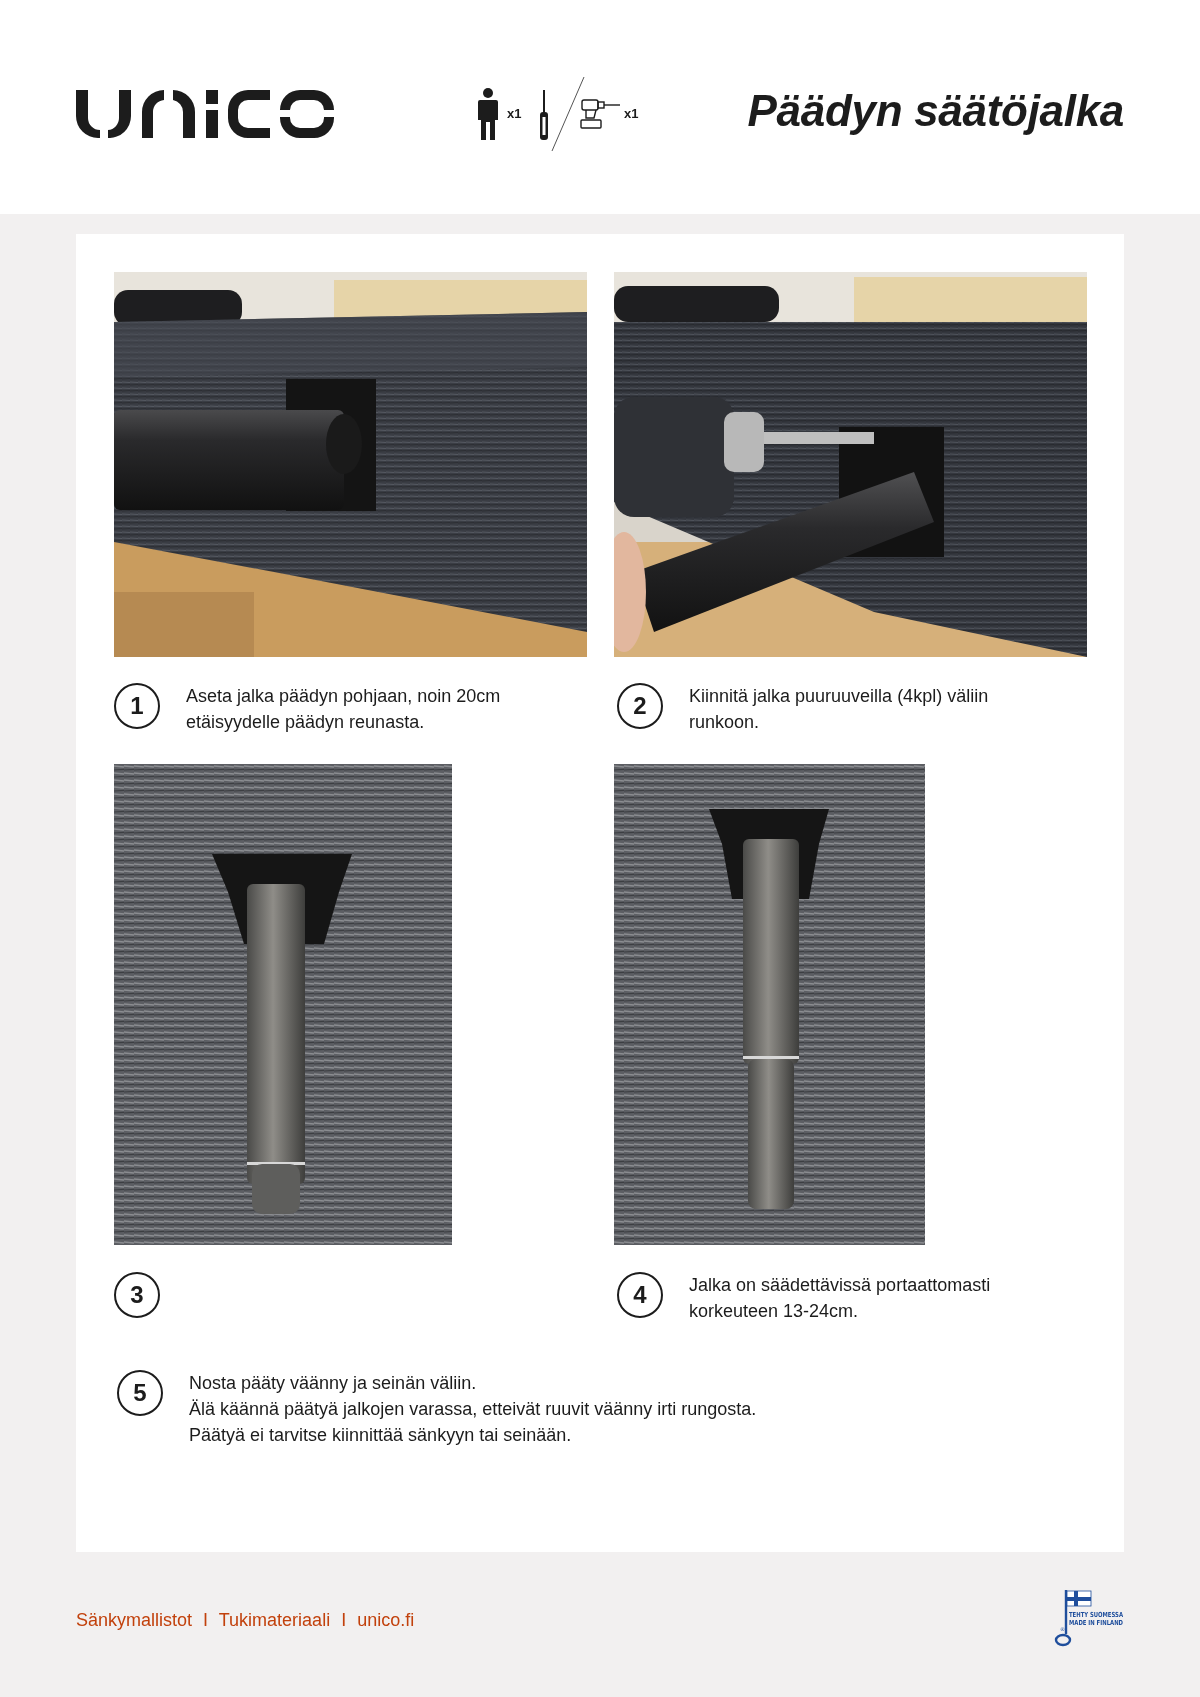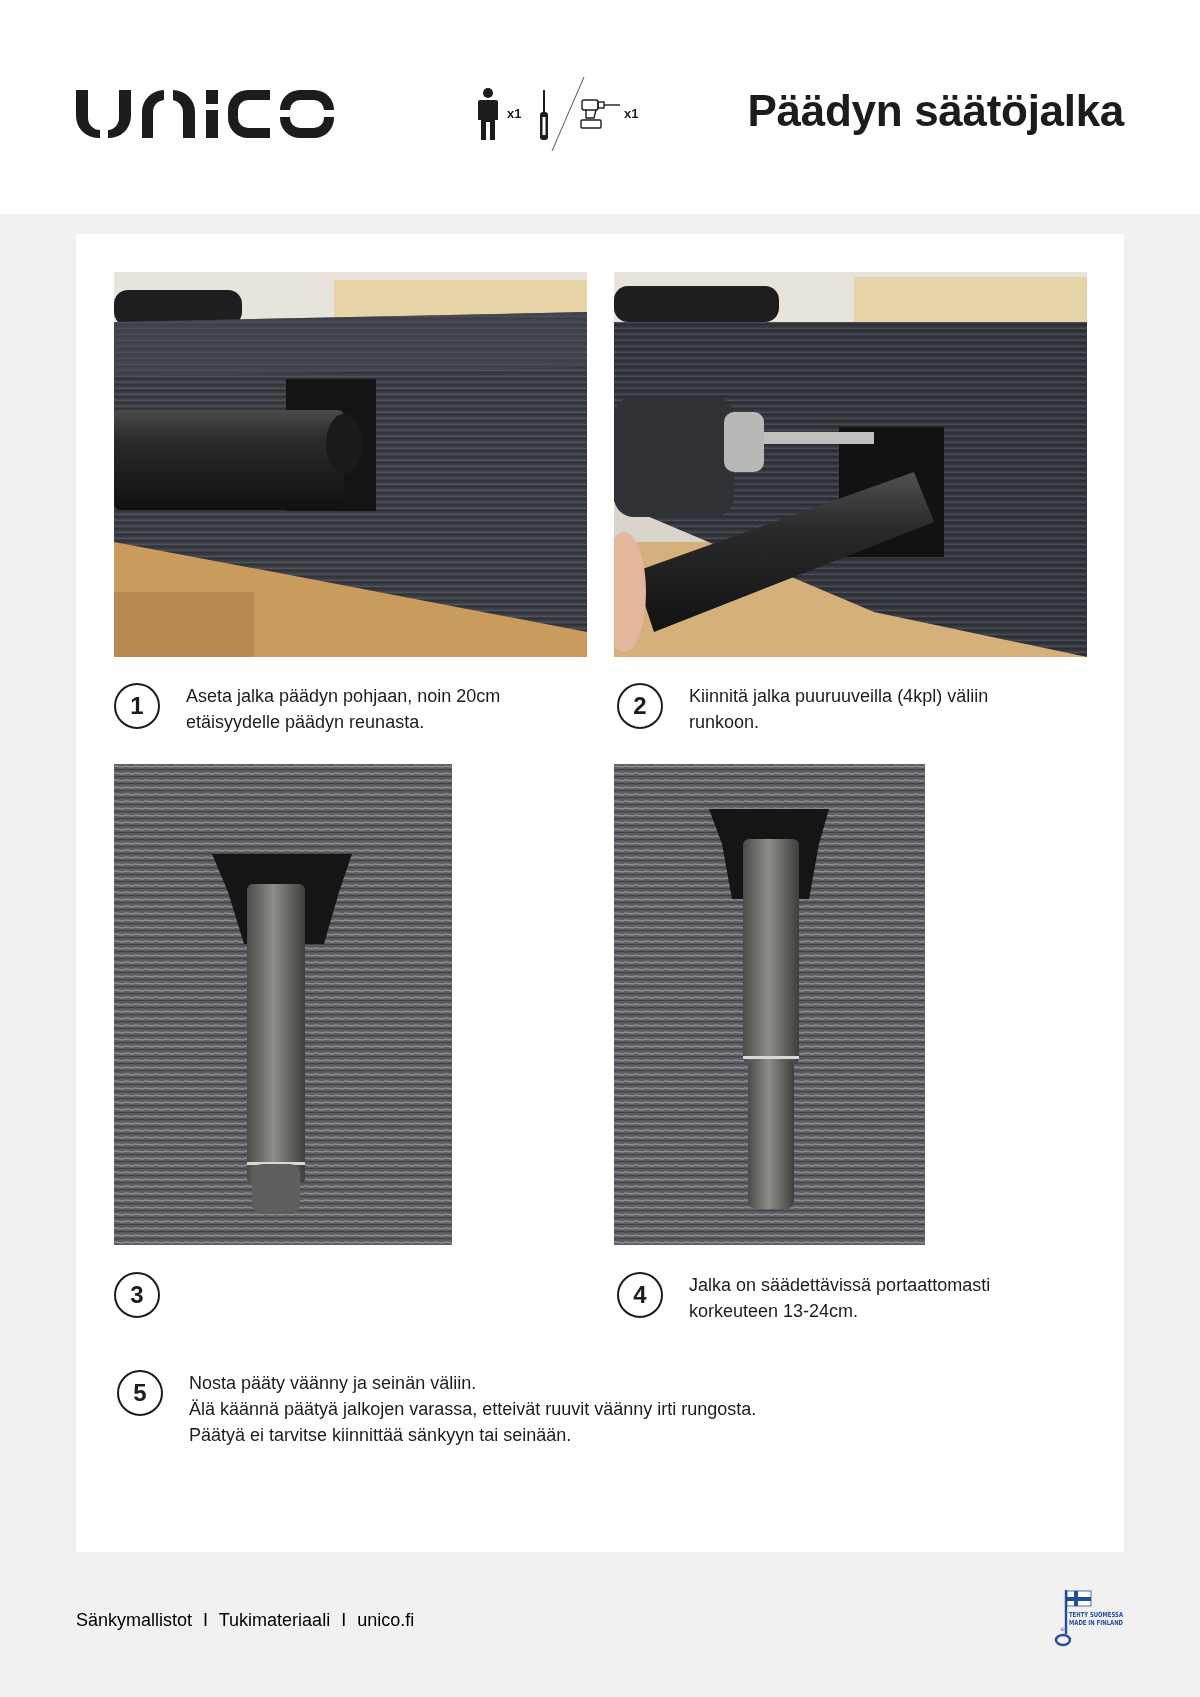--- a/index.html
+++ b/index.html
@@ -13,41 +13,41 @@
   }
   .header {
     position: absolute; left: 0; top: 0; width: 1200px; height: 214px;
     background: #ffffff;
   }
   .logo { position: absolute; left: 76px; top: 90px; width: 258px; height: 48px; }
   .tools { position: absolute; left: 470px; top: 76px; width: 200px; height: 76px; }
   .tools .qty { position: absolute; font-size: 13px; font-weight: bold; color: #1c1c1c; }
   .page-title {
     position: absolute; right: 76px; top: 86px;
-    font-size: 44px; font-weight: bold; letter-spacing: -0.3px; color: #1c1c1c;
+    font-size: 44px; font-weight: bold; letter-spacing: -0.3px; color: #1c1c1c; font-style: italic;
   }
   .card {
     position: absolute; left: 76px; top: 234px; width: 1048px; height: 1318px;
     background: #ffffff;
   }
   .photo { position: absolute; overflow: hidden; }
   .photo svg { display: block; width: 100%; height: 100%; }
   .step { position: absolute; display: flex; align-items: flex-start; }
   .step-num {
     width: 46px; height: 46px; border: 2.5px solid #1c1c1c; border-radius: 50%;
     display: flex; align-items: center; justify-content: center;
     font-size: 24px; font-weight: bold; flex-shrink: 0; color: #1c1c1c;
   }
   .step-text {
     margin-left: 26px; font-size: 18px; line-height: 26px; color: #1c1c1c;
     padding-top: 0px;
   }
   .step-text span { display: block; white-space: nowrap; }
   .footer-text {
-    position: absolute; left: 76px; top: 1610px; font-size: 18px; color: #000000;
+    position: absolute; left: 76px; top: 1610px; font-size: 18px; color: #c2410c;
   }
   .footer-text .sep { margin: 0 6px; }
   .made-in-finland { position: absolute; left: 1054px; top: 1588px; width: 72px; height: 60px; }
 </style>
 </head>
 <body>
 
 <div class="header">
   <svg class="logo" viewBox="0 0 258 48">
     <g fill="#1c1c1c">

